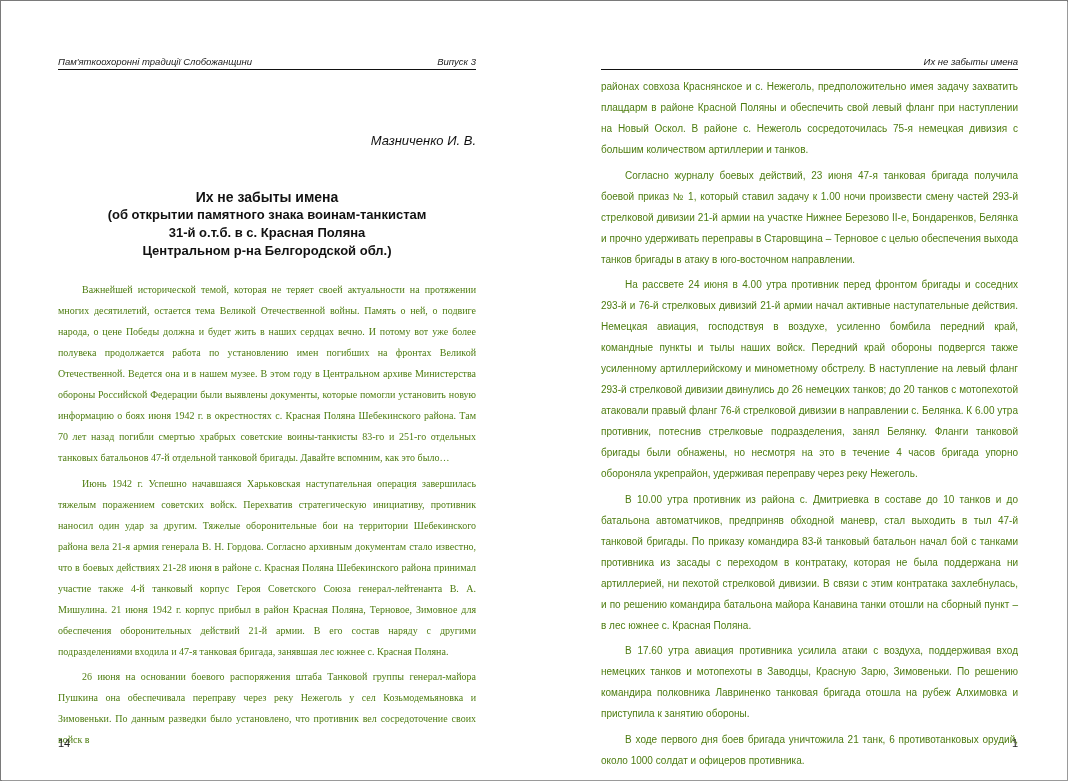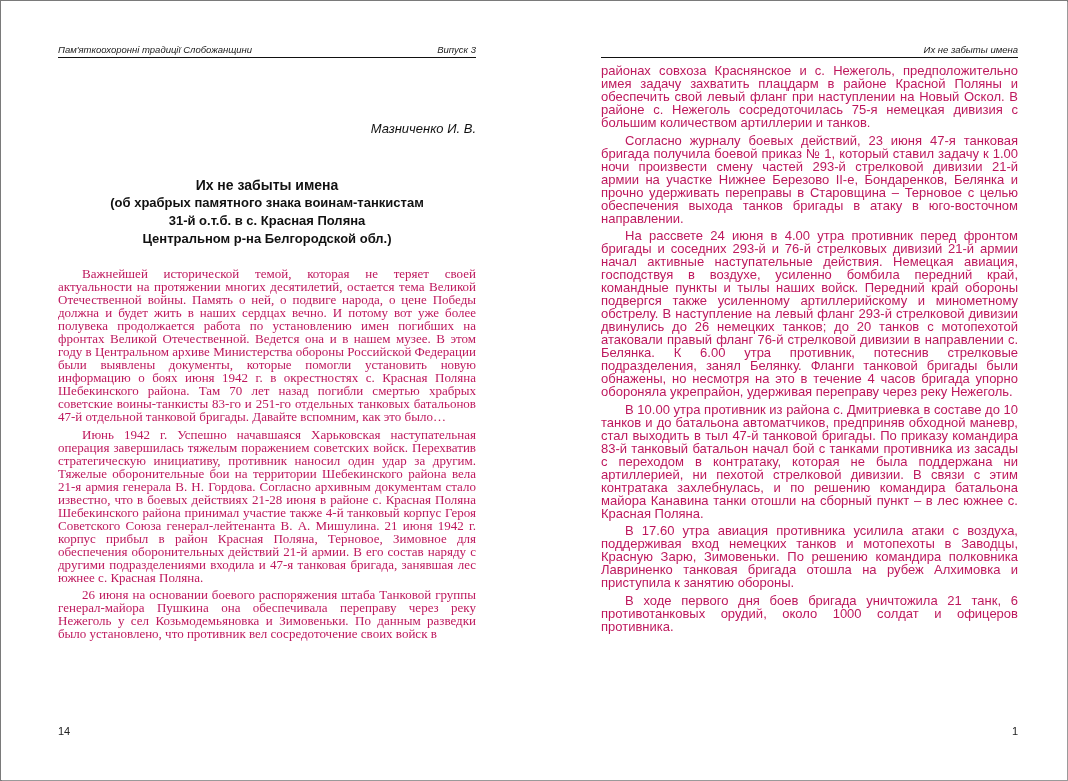--- a/index.html
+++ b/index.html
@@ -8,21 +8,21 @@
       font-family: "Liberation Sans", sans-serif; color: #1a1a1a;
     }
     .frame {
       position: absolute; left: 0; top: 0; width: 1066px; height: 779px;
       border: 1px solid #7a7a7a;
     }
     .frame::after {
       content: ""; position: absolute; left: 1px; top: 1px; right: -1px; bottom: -1px;
       border-right: 1px solid #9a9a9a; border-bottom: 1px solid #9a9a9a; pointer-events: none;
     }
-    .page { position: absolute; top: 0; height: 560px; }
+    .page { position: absolute; top: 12px; height: 560px; }
     .page.left { left: 58px; width: 418px; }
     .page.right { left: 601px; width: 417px; }
 
     .running-head {
       position: absolute; top: 40px; left: 0; right: 0; height: 15px;
       border-bottom: 1px solid #111;
       font-size: 9.5px; font-style: italic; color: #222;
       display: flex; justify-content: space-between; align-items: flex-end;
       padding-bottom: 2px;
     }
@@ -34,21 +34,21 @@
     }
     .title-block {
       position: absolute; top: 176px; left: 0; right: 0; text-align: center;
       font-weight: bold; color: #111;
     }
     .title-block .main { font-size: 14px; line-height: 18px; }
     .title-block .sub { font-size: 13px; line-height: 18px; }
 
     .body-text {
       position: absolute; left: 0; right: 0;
-      font-size: 13px; line-height: 13px; text-align: justify; color: #be185d;
+      font-size: 10px; line-height: 21px; text-align: justify; color: #4d7c0f;
     }
     .body-text p { margin: 0 0 4.5px 0; text-indent: 24px; }
     .page.left .body-text { top: 267px; font-family: Liberation Serif, serif; }
     .page.right .body-text { top: 64px; }
     .page.right .body-text p.cont { text-indent: 0; }
 
     .folio {
       position: absolute; top: 725px; font-size: 11px; color: #222;
     }
     .page.left .folio { left: 0; }
@@ -62,21 +62,21 @@
 <div class="page left">
   <div class="running-head">
     <span>Пам'яткоохоронні традиції Слобожанщини</span>
     <span>Випуск 3</span>
   </div>
 
   <div class="author">Мазниченко И. В.</div>
 
   <div class="title-block">
     <div class="main">Их не забыты имена</div>
-    <div class="sub">(об храбрых памятного знака воинам-танкистам</div>
+    <div class="sub">(об открытии памятного знака воинам-танкистам</div>
     <div class="sub">31-й о.т.б. в с. Красная Поляна</div>
     <div class="sub">Центральном р-на Белгородской обл.)</div>
   </div>
 
   <div class="body-text">
     <p>Важнейшей исторической темой, которая не теряет своей актуальности на протяжении многих десятилетий, остается тема Великой Отечественной войны. Память о ней, о подвиге народа, о цене Победы должна и будет жить в наших сердцах вечно. И потому вот уже более полувека продолжается работа по установлению имен погибших на фронтах Великой Отечественной. Ведется она и в нашем музее. В этом году в Центральном архиве Министерства обороны Российской Федерации были выявлены документы, которые помогли установить новую информацию о боях июня 1942 г. в окрестностях с. Красная Поляна Шебекинского района. Там 70 лет назад погибли смертью храбрых советские воины-танкисты 83-го и 251-го отдельных танковых батальонов 47-й отдельной танковой бригады. Давайте вспомним, как это было…</p>
     <p>Июнь 1942 г. Успешно начавшаяся Харьковская наступательная операция завершилась тяжелым поражением советских войск. Перехватив стратегическую инициативу, противник наносил один удар за другим. Тяжелые оборонительные бои на территории Шебекинского района вела 21-я армия генерала В. Н. Гордова. Согласно архивным документам стало известно, что в боевых действиях 21-28 июня в районе с. Красная Поляна Шебекинского района принимал участие также 4-й танковый корпус Героя Советского Союза генерал-лейтенанта В. А. Мишулина. 21 июня 1942 г. корпус прибыл в район Красная Поляна, Терновое, Зимовное для обеспечения оборонительных действий 21-й армии. В его состав наряду с другими подразделениями входила и 47-я танковая бригада, занявшая лес южнее с. Красная Поляна.</p>
     <p>26 июня на основании боевого распоряжения штаба Танковой группы генерал-майора Пушкина она обеспечивала переправу через реку Нежеголь у сел Козьмодемьяновка и Зимовеньки. По данным разведки было установлено, что противник вел сосредоточение своих войск в</p>
   </div>
 

